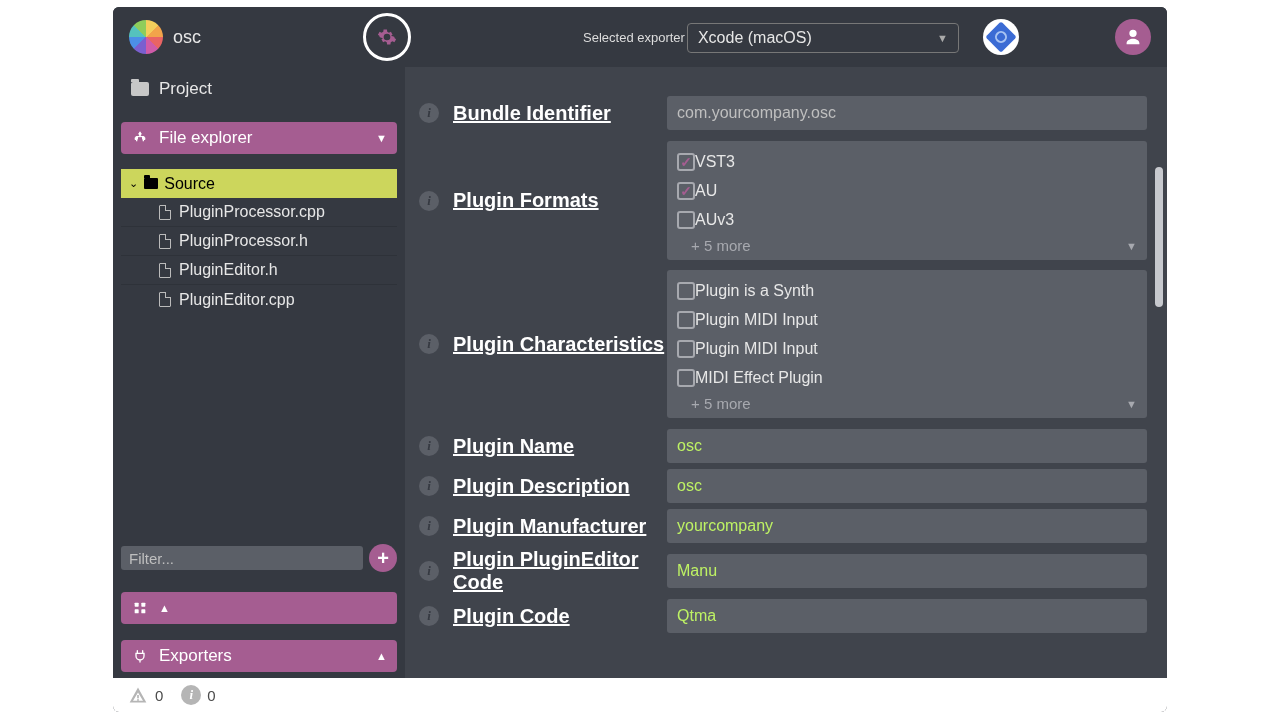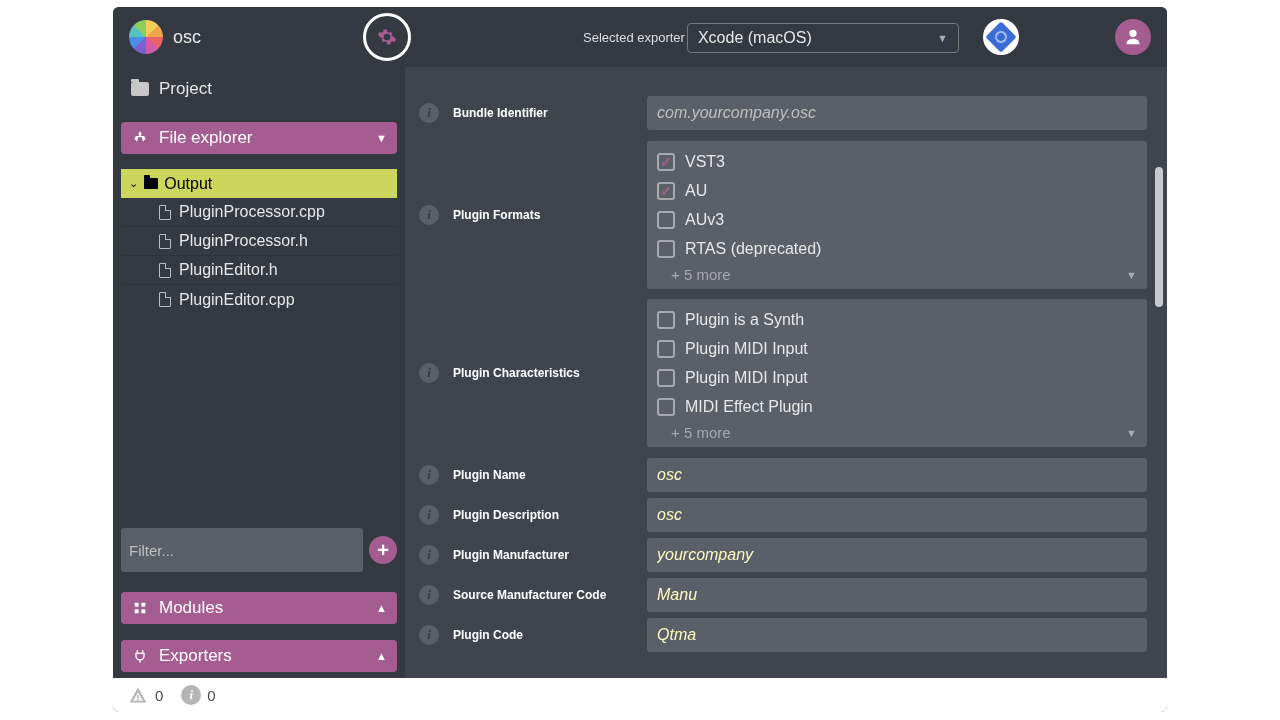--- a/index.html
+++ b/index.html
@@ -51,35 +51,35 @@
   .tree-src .folder-black::before { content: ""; position: absolute; top: -3px; left: 0; width: 6px; height: 3px; background: #000; border-radius: 1px 1px 0 0; }
 
   .tree-file { height: 29px; display: flex; align-items: center; padding-left: 38px; gap: 8px; color: #e7e7e7; font-size: 16px; border-bottom: 1px solid #2e3239; }
   .tree-file:last-child { border-bottom: none; }
   .file-icon { width: 12px; height: 15px; border: 1px solid #bbb; border-radius: 1px; position: relative; }
   .file-icon::after { content: ""; position: absolute; right: -1px; top: -1px; width: 5px; height: 5px; background: #353941; border-left: 1px solid #bbb; border-bottom: 1px solid #bbb; }
 
   .sb-flex { flex: 1; }
 
   .filter-row { display: flex; align-items: center; gap: 6px; margin-bottom: 4px; }
-  .filter-input { flex: 1; height: 44px; background: #5b5f67; border: none; border-radius: 3px; color: #ddd; padding: 0 8px; font-size: 15px; }
+  .filter-input { flex: 1; height: 24px; background: #5b5f67; border: none; border-radius: 3px; color: #ddd; padding: 0 8px; font-size: 15px; }
   .filter-input::placeholder { color: #bfbfbf; }
   .add-btn { width: 28px; height: 28px; border-radius: 50%; background: #a55d91; display: flex; align-items: center; justify-content: center; color: #fff; font-size: 20px; font-weight: bold; }
 
   
   .main { flex: 1; background: #40444c; position: relative; overflow: hidden; padding: 0 20px 0 14px; }
   .form-row { display: flex; align-items: center; min-height: 40px; padding: 2px 0; }
   .info-icon { width: 20px; height: 20px; border-radius: 50%; background: #5b5f67; color: #353941; display: flex; align-items: center; justify-content: center; font-size: 13px; font-weight: bold; font-style: italic; font-family: Georgia, serif; flex-shrink: 0; }
-  .form-label { width: 208px; padding-left: 14px; color: #fff; font-weight: 600; font-size: 12px; flex-shrink: 0; }
+  .form-label { width: 228px; padding-left: 14px; color: #fff; font-weight: 600; font-size: 20px; flex-shrink: 0; text-decoration: underline; }
   .form-field { flex: 1; }
-  .text-input { width: 100%; height: 34px; background: #5b5f67; border: none; border-radius: 3px; color: #fef9c3; padding: 0 10px; font-size: 16px; font-style: italic; }
+  .text-input { width: 100%; height: 34px; background: #5b5f67; border: none; border-radius: 3px; color: #bef264; padding: 0 10px; font-size: 16px; }
   .text-input::placeholder { color: #bfbfbf; }
 
   .checkbox-group { flex: 1; background: #5b5f67; border-radius: 3px; padding: 6px 10px 4px 10px; }
-  .cb-row { display: flex; align-items: center; gap: 10px; height: 29px; color: #e7e7e7; font-size: 16px; }
+  .cb-row { display: flex; align-items: center; height: 29px; color: #e7e7e7; font-size: 16px; }
   .cb { width: 18px; height: 18px; border: 2px solid #a7a9af; border-radius: 3px; display: flex; align-items: center; justify-content: center; flex-shrink: 0; }
   .cb.checked::after { content: "✓"; color: #a55d91; font-size: 14px; font-weight: bold; }
   .more-row { display: flex; align-items: center; justify-content: space-between; color: #a7a9af; font-size: 15px; padding: 3px 0 2px 0; margin-left: 14px; }
   .more-row .tri { font-size: 11px; }
 
   .scrollbar { position: absolute; right: 4px; top: 100px; width: 8px; height: 140px; background: #c7c9ce; border-radius: 4px; }
 
   .form-row.multi { align-items: center; }
 
   .main-scroll { padding-top: 26px; }
@@ -146,21 +146,21 @@
               <path d="M12 8v2M6 11v-1h12v1" stroke="#fff" stroke-width="1.5" fill="none"></path>
             </svg>
           <span class="label">File explorer</span>
           <span class="caret">▼</span>
         </div>
 
         <div class="tree">
           <div class="tree-src">
             <span class="chev">⌄</span>
             <div class="folder-black"></div>
-            <span>Output</span>
+            <span>Source</span>
           </div>
           <div class="tree-file">
             <div class="file-icon"></div>
             <span>PluginProcessor.cpp</span>
           </div>
           <div class="tree-file">
             <div class="file-icon"></div>
             <span>PluginProcessor.h</span>
           </div>
           <div class="tree-file">
@@ -182,21 +182,20 @@
           </div>
         </div>
 
         <div class="sb-section">
           <svg class="sb-section-icon" viewBox="0 0 24 24">
               <rect x="4" y="4" width="6" height="6" rx="1"></rect>
               <rect x="14" y="4" width="6" height="6" rx="1"></rect>
               <rect x="4" y="14" width="6" height="6" rx="1"></rect>
               <rect x="14" y="14" width="6" height="6" rx="1"></rect>
             </svg>
-          <span class="label">Modules</span>
           <span class="caret">▲</span>
         </div>
 
         <div class="sb-section" style="margin-bottom:6px">
           <svg class="sb-section-icon" viewBox="0 0 24 24">
               <path d="M8 4v4M16 4v4M6 8h12v4a6 6 0 01-12 0V8zM12 18v3" stroke="#fff" stroke-width="2" fill="none" stroke-linecap="round"></path>
             </svg>
           <span class="label">Exporters</span>
           <span class="caret">▲</span>
         </div>
@@ -225,24 +224,20 @@
                   <span>VST3</span>
                 </div>
               <div class="cb-row">
                   <div class="cb checked"></div>
                   <span>AU</span>
                 </div>
               <div class="cb-row">
                   <div class="cb"></div>
                   <span>AUv3</span>
                 </div>
-              <div class="cb-row">
-                  <div class="cb"></div>
-                  <span>RTAS (deprecated)</span>
-                </div>
               <div class="more-row">
                 <span>+ 5 more</span>
                 <span class="tri">▼</span>
               </div>
             </div>
           </div>
 
           <div class="gap"></div>
 
           <div class="form-row multi">
@@ -287,21 +282,21 @@
           </div>
 
           <div class="form-row">
             <div class="info-icon">i</div>
             <div class="form-label">Plugin Manufacturer</div>
             <div class="form-field"><input class="text-input" value="yourcompany" style=""></div>
           </div>
 
           <div class="form-row">
             <div class="info-icon">i</div>
-            <div class="form-label">Source Manufacturer Code</div>
+            <div class="form-label">Plugin PluginEditor Code</div>
             <div class="form-field"><input class="text-input" value="Manu" style=""></div>
           </div>
 
           <div class="form-row">
             <div class="info-icon">i</div>
             <div class="form-label">Plugin Code</div>
             <div class="form-field"><input class="text-input" value="Qtma" style=""></div>
           </div>
 
         </div>

